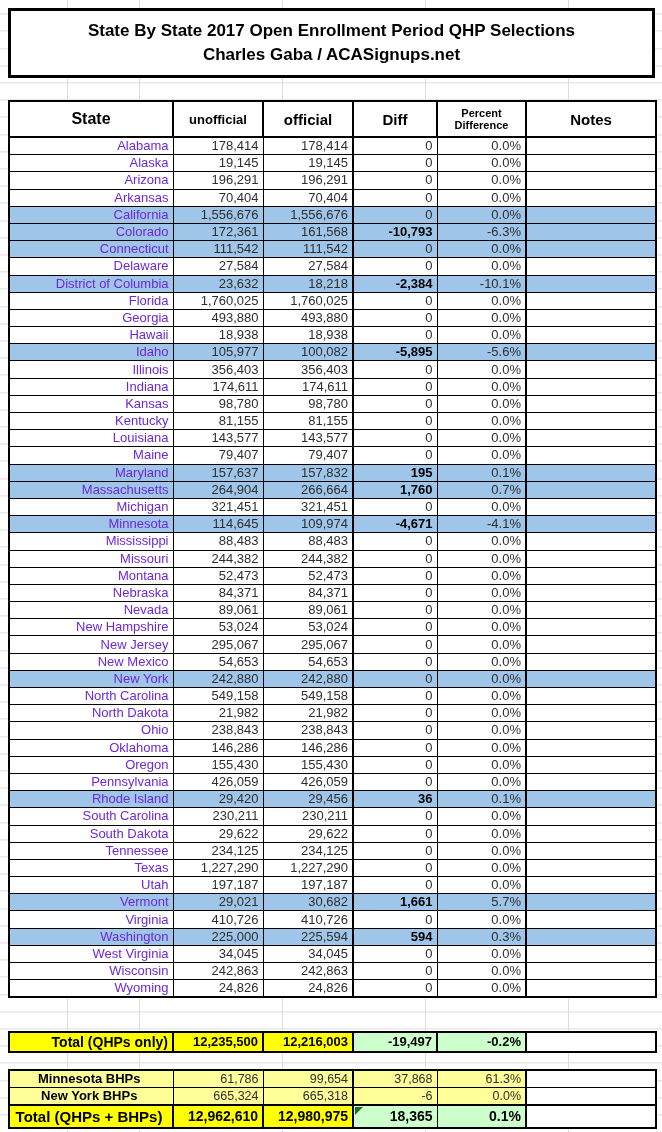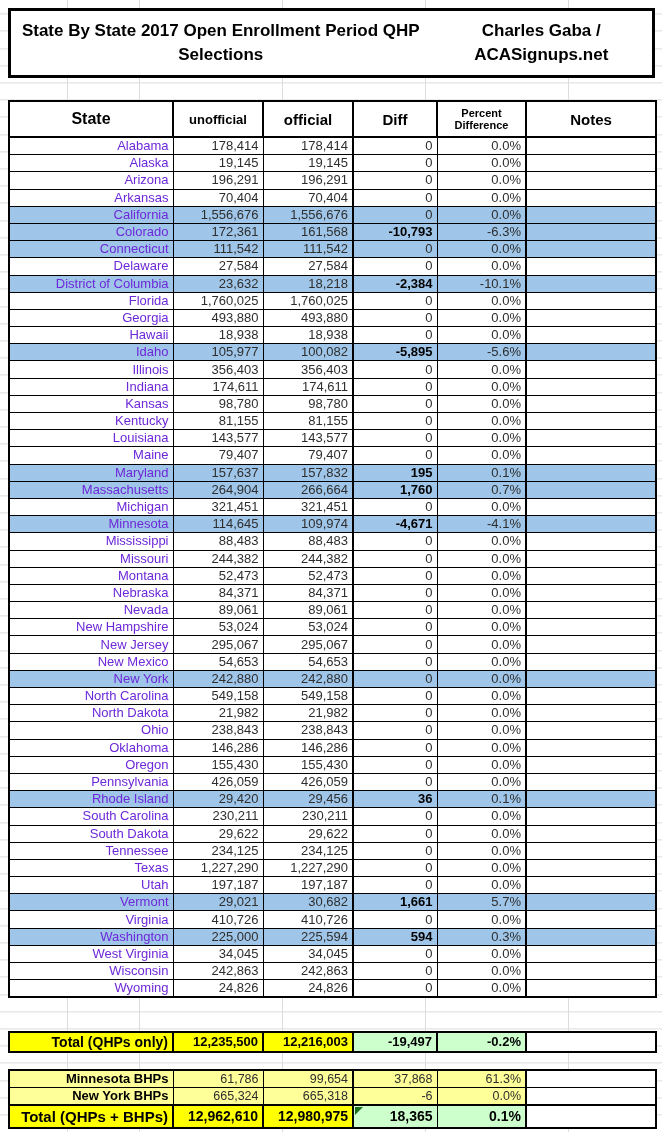--- a/index.html
+++ b/index.html
@@ -13,21 +13,21 @@
   .grid-underlay {
     position:absolute; inset:0; z-index:0;
     background-image:
       repeating-linear-gradient(to right,  transparent 0, transparent 70.5px, #dcdcdc 70.5px, #dcdcdc 71.5px),
       repeating-linear-gradient(to bottom, transparent 0, transparent 16.2px, #dcdcdc 16.2px, #dcdcdc 17.2px);
     background-position: -3px 0, 0 -2.6px;
   }
   .title-box {
     position:absolute; left:8px; top:8px; width:647px; height:70px;
     box-sizing:border-box; border:3px solid #000; background:#fff; z-index:2;
-    display:flex; flex-direction:row; justify-content:center; align-items:center;
+    display:flex; flex-direction:column; justify-content:center; align-items:center;
     font-weight:bold; font-size:17px; line-height:24px; text-align:center;
   }
   table { border-collapse:collapse; table-layout:fixed; background:#fff; z-index:1; }
   .main   { position:absolute; left:8px; top:100px;  width:647px; border:2px solid #000; }
   .t-one  { position:absolute; left:8px; top:1031px; width:647px; border:2px solid #000; }
   .t-bhp  { position:absolute; left:8px; top:1069px; width:647px; border:2px solid #000; }
 
   .main th {
     border:2px solid #000; font-weight:bold; text-align:center;
     padding:0; height:34px; overflow:hidden;
@@ -52,21 +52,21 @@
     font-weight:bold; font-size:13px; text-align:right; padding:0 4px 0 0;
     white-space:nowrap; overflow:hidden;
   }
   .t-one td.c-label { font-size:14px; }
 
   .t-bhp td {
     border:1px solid #000; height:16.2px; line-height:16px;
     font-size:12.5px; text-align:right; padding:0 4px 0 0;
     white-space:nowrap; overflow:hidden; color:#2e2e2e;
   }
-  .t-bhp td.c-label { font-weight:bold; color:#000; font-size:13px; }
+  .t-bhp td.c-label { font-weight:bold; color:#000; font-size:13px;text-align:center; }
   .t-bhp tr.grand td {
     border-top:2px solid #000; border-bottom:2px solid #000;
     font-weight:bold; color:#000; font-size:14px; height:21px; line-height:21px;
   }
   .t-bhp tr.grand td.c-label { font-size:15px; }
   .t-bhp tr.grand td.c-num, .t-bhp tr.grand td.c-diff { border-left:2px solid #000;padding-left:14px; }
 
   .bg-y  { background:var(--total-yellow,#FFFF00); }
   .bg-ly { background:var(--bhp-yellow,#FFFF99); }
   .bg-g  { background:var(--diff-green,#CCFFCC); }

